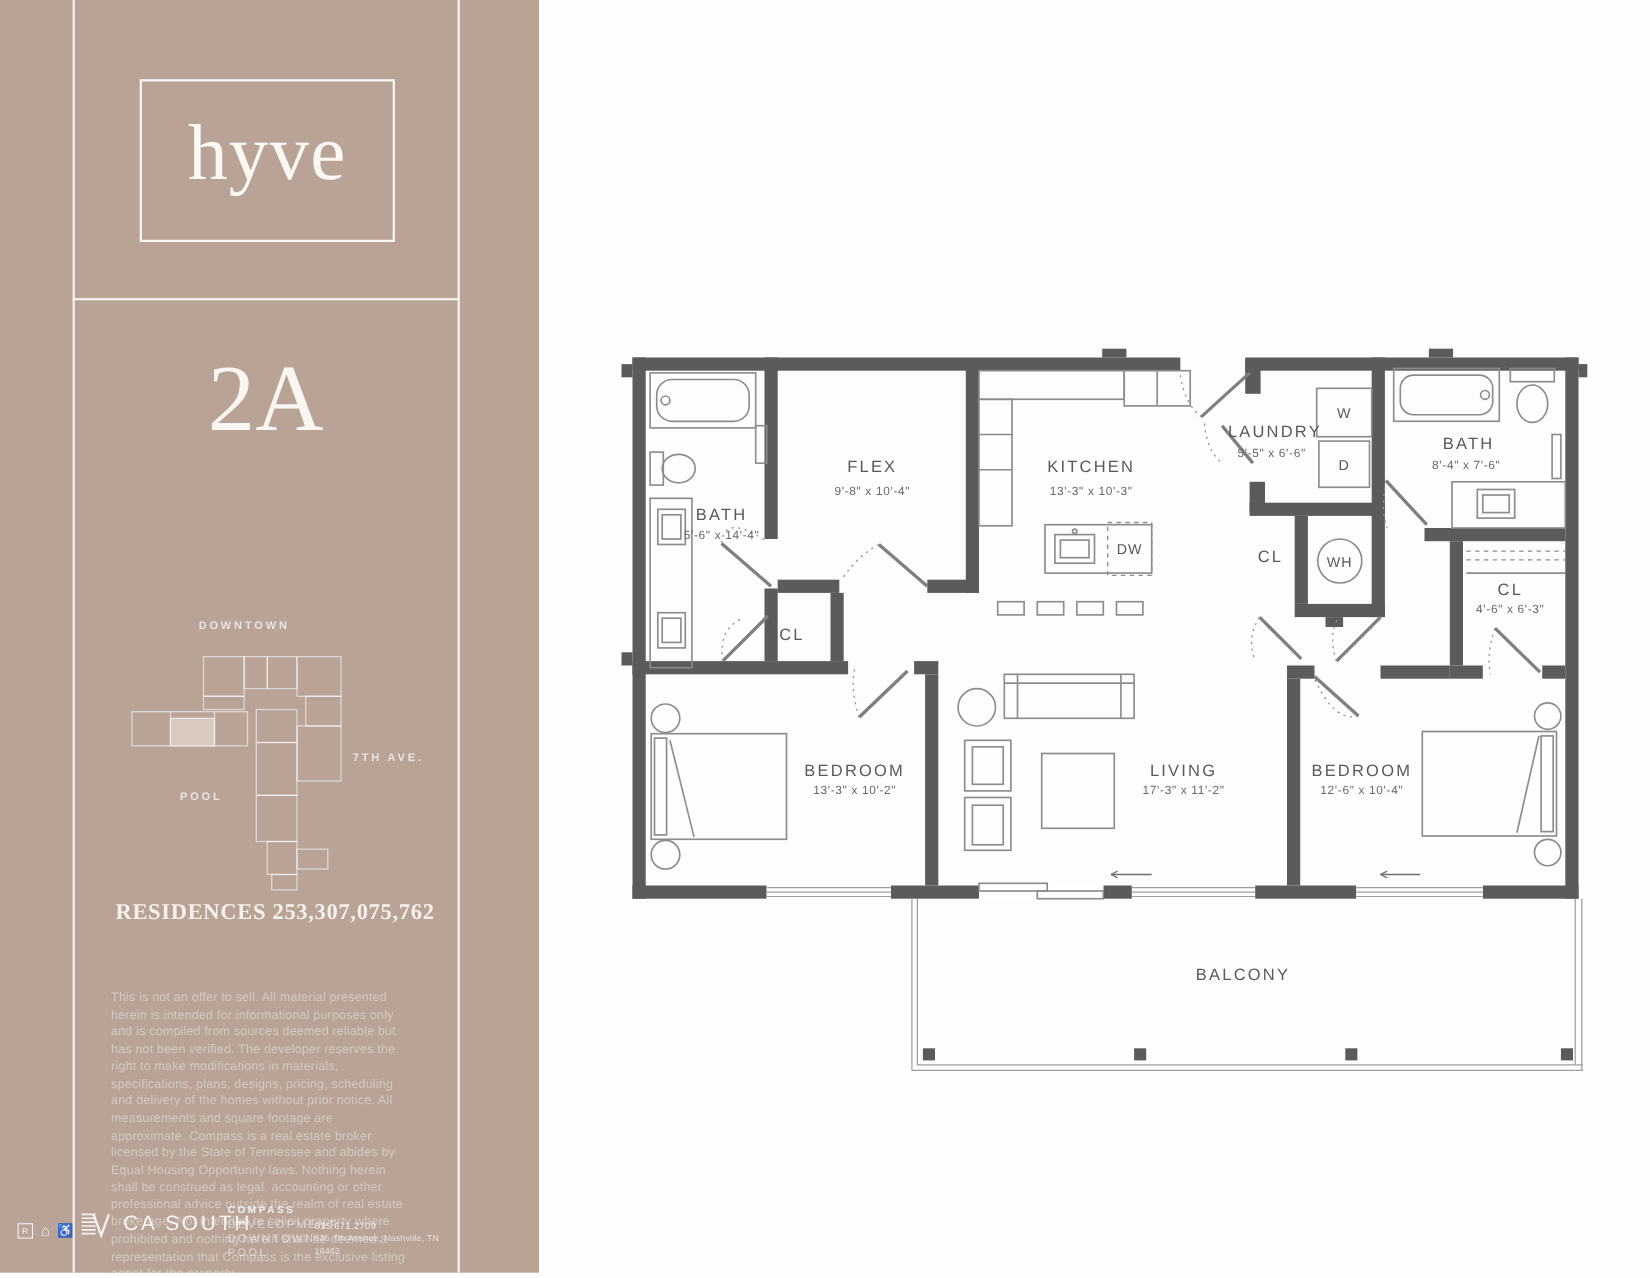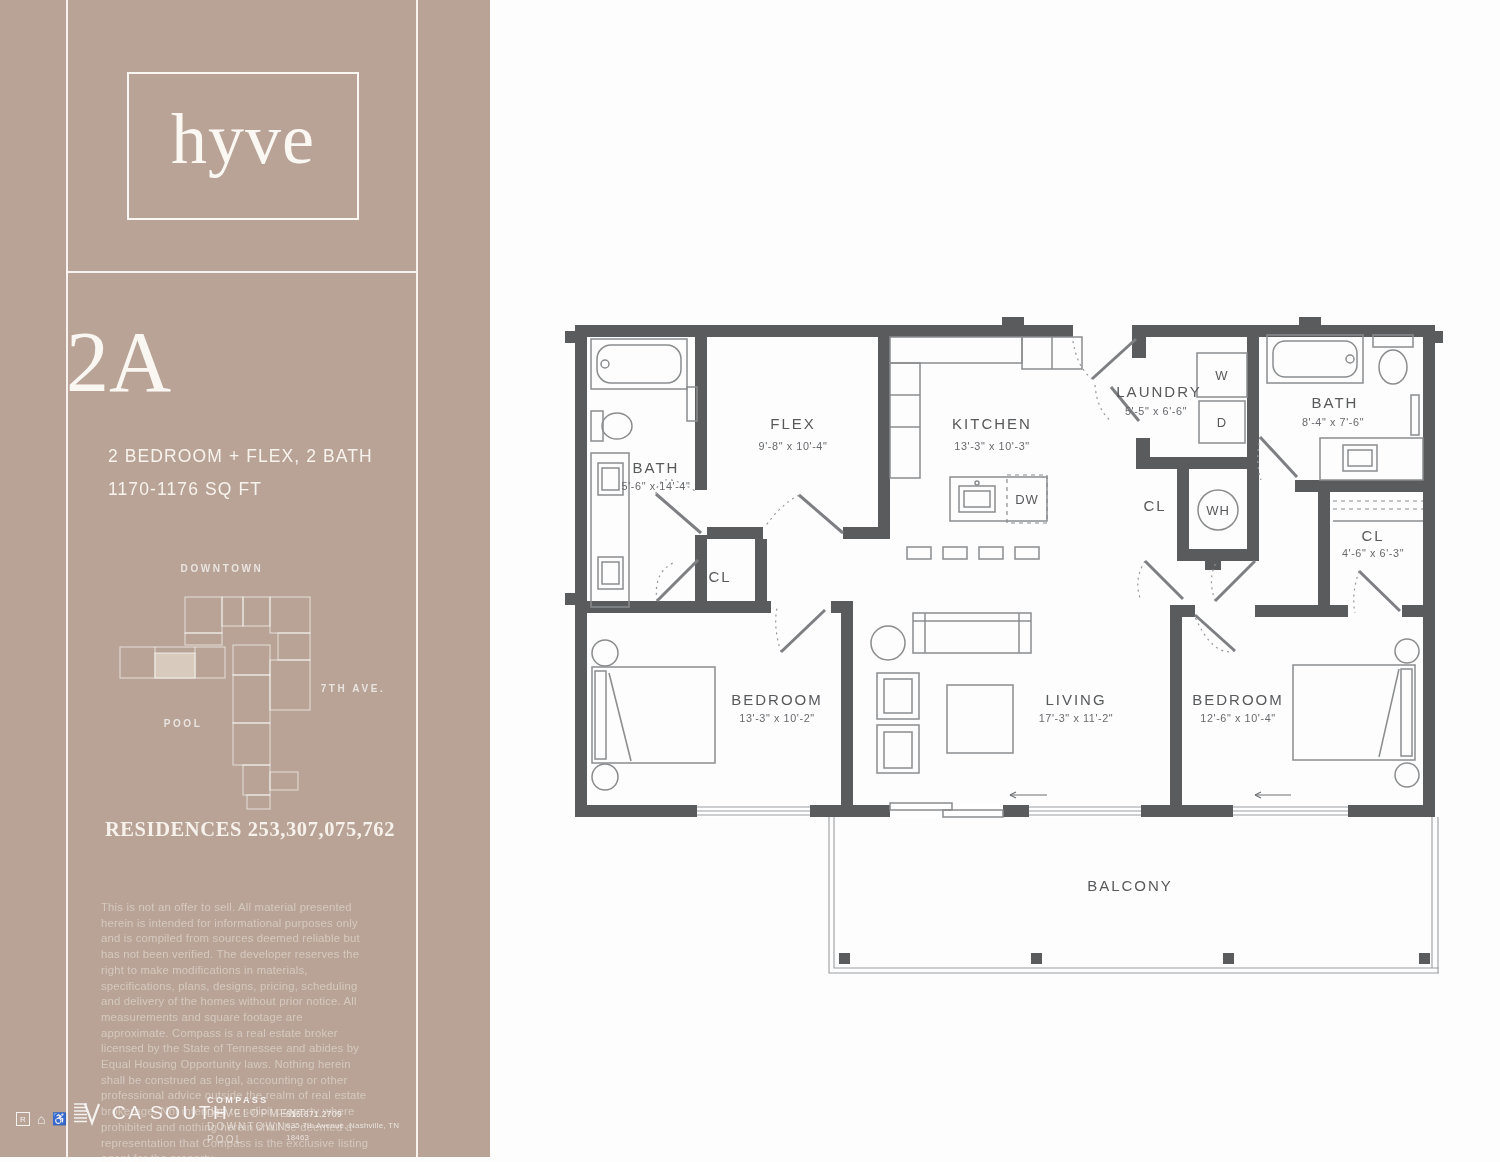--- a/index.html
+++ b/index.html
@@ -6,21 +6,21 @@
   body{width:1500px;height:1162px;background:#ffffff;font-family:"Liberation Sans",sans-serif;position:relative;overflow:hidden;}
   .page{position:absolute;inset:0;background:#fdfdfd;}
 
   
   .sidebar{position:absolute;left:0;top:0;width:490px;height:1157px;background:#b8a396;}
   .hair-v{position:absolute;top:0;bottom:0;width:2px;background:rgba(252,249,245,.92);}
   .hair-h{position:absolute;left:66px;width:351px;height:2px;background:rgba(252,249,245,.92);}
   .logo-box{position:absolute;left:127px;top:72px;width:228px;height:144px;border:2px solid #faf7f2;
             display:flex;align-items:center;justify-content:center;}
   .logo-text{font-family:"Liberation Serif",serif;font-size:72px;color:#fbf8f4;letter-spacing:1px;line-height:1;padding-bottom:14px;}
-  .unit-name{position:absolute;left:66px;top:312px;width:351px;
+  .unit-name{position:absolute;left:66px;top:312px;width:351px;text-align:center;
              font-family:"Liberation Serif",serif;font-size:86px;color:#faf7f3;}
   .unit-specs{position:absolute;left:108px;top:440px;color:#f8f3ed;font-size:17.5px;letter-spacing:1.1px;line-height:33px;font-weight:400;}
   .residences{position:absolute;left:80px;top:818px;width:340px;text-align:center;
               font-family:"Liberation Serif",serif;font-weight:700;font-size:20.5px;letter-spacing:.6px;color:#f7f1eb;}
   .disclaimer{position:absolute;left:101px;top:900px;width:272px;font-size:11.3px;line-height:15.7px;
               color:rgba(255,252,248,.42);letter-spacing:.2px;}
   .sitemap{position:absolute;left:95px;top:550px;}
   .map-label{font-size:10px;font-weight:700;letter-spacing:2.6px;fill:rgba(255,255,255,.70);font-family:"Liberation Sans",sans-serif;}
   .map-line{fill:none;stroke:rgba(255,255,255,.55);stroke-width:1.2;}
   .map-hl{fill:#d8cabc;stroke:rgba(255,255,255,.6);stroke-width:1.2;}
@@ -65,24 +65,20 @@
   <div class="sidebar">
     <div class="hair-v" style="left:66px"></div>
     <div class="hair-v" style="left:416px"></div>
     <div class="hair-h" style="top:271px"></div>
 
     <div class="logo-box">
       <div class="logo-text">hyve</div>
     </div>
 
     <div class="unit-name">2A</div>
-    <div class="unit-specs">
-      <div>2 BEDROOM + FLEX,  2 BATH</div>
-      <div>1170-1176 SQ FT</div>
-    </div>
 
     <svg class="sitemap" width="330" height="290" viewBox="0 0 330 290">
       <text class="map-label" x="127" y="22" text-anchor="middle">DOWNTOWN</text>
       <text class="map-label" x="258" y="142" text-anchor="middle">7TH AVE.</text>
       <text class="map-label" x="88" y="177" text-anchor="middle">POOL</text>
       <g>
         <rect class="map-line" x="90" y="47" width="37" height="36"></rect>
         <rect class="map-line" x="127" y="47" width="21" height="29"></rect>
         <rect class="map-line" x="148" y="47" width="27" height="29"></rect>
         <rect class="map-line" x="175" y="47" width="40" height="36"></rect>

